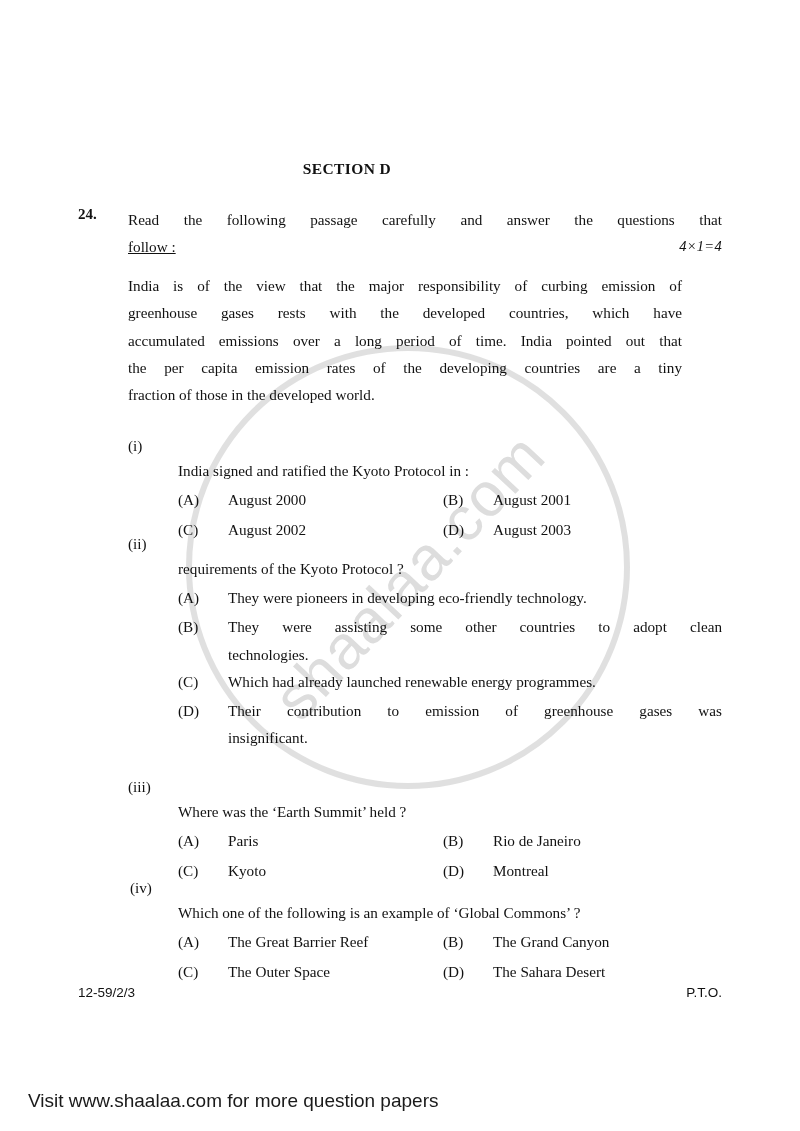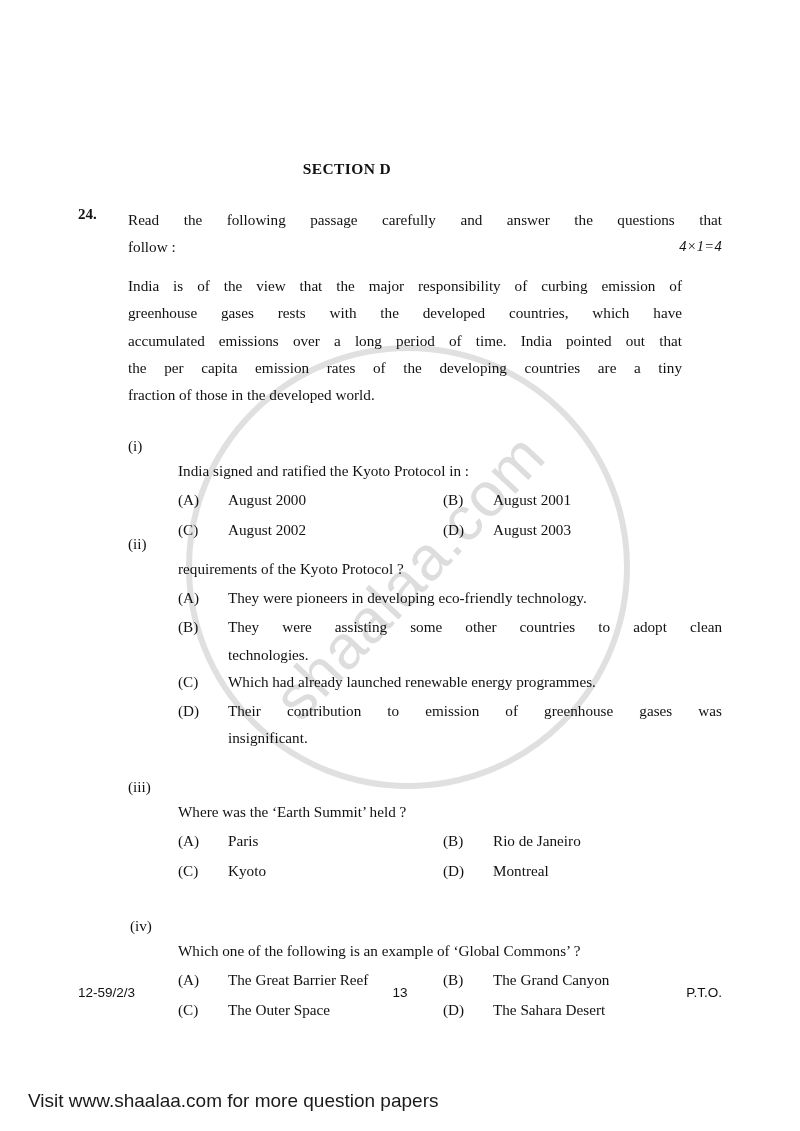--- a/index.html
+++ b/index.html
@@ -95,21 +95,21 @@
   .q-stem {
     margin-left: 50px;
     width: 594px;
     font-size: 15.2px;
     line-height: 27px;
     text-align: justify;
     text-align-last: left;
     position: relative;
   }
   .q-stem .line1 { display: block; text-align: justify; text-align-last: justify; }
-  .q-stem .line2 { display: block; }
+  .q-stem .line2 { display: block; text-decoration: underline; }
   .marks {
     position: absolute;
     right: 0;
     top: 27px;
     font-style: italic;
     font-size: 14.5px;
     letter-spacing: .3px;
   }
 
   .passage {
@@ -337,21 +337,21 @@
             <span class="val">Kyoto</span>
           </div>
           <div class="opt col-b">
             <span class="lbl">(D)</span>
             <span class="val">Montreal</span>
           </div>
         </div>
       </div>
     </div>
 
-    <div class="question" style="top:917px;font-family:Liberation Serif, serif;">
+    <div class="question" style="top:879px;font-family:Liberation Serif, serif;">
       <div class="q-roman narrow">(iv)</div>
       <div class="q-text">
         <span class="n">Which one of the following is an example of ‘Global Commons’ ?</span>
       </div>
       <div class="options">
         <div class="opt-row">
           <div class="opt col-a">
             <span class="lbl">(A)</span>
             <span class="val">The Great Barrier Reef</span>
           </div>
@@ -368,20 +368,19 @@
           <div class="opt col-b">
             <span class="lbl">(D)</span>
             <span class="val">The Sahara Desert</span>
           </div>
         </div>
       </div>
     </div>
 
     <div id="page-footer">
       <span class="f-left">12-59/2/3</span>
-      <span class="f-center">13</span>
       <span class="f-right">P.T.O.</span>
     </div>
 
   </div>
 </div>
 
 <div id="site-banner">Visit www.shaalaa.com for more question papers</div>
 
 </body></html>

